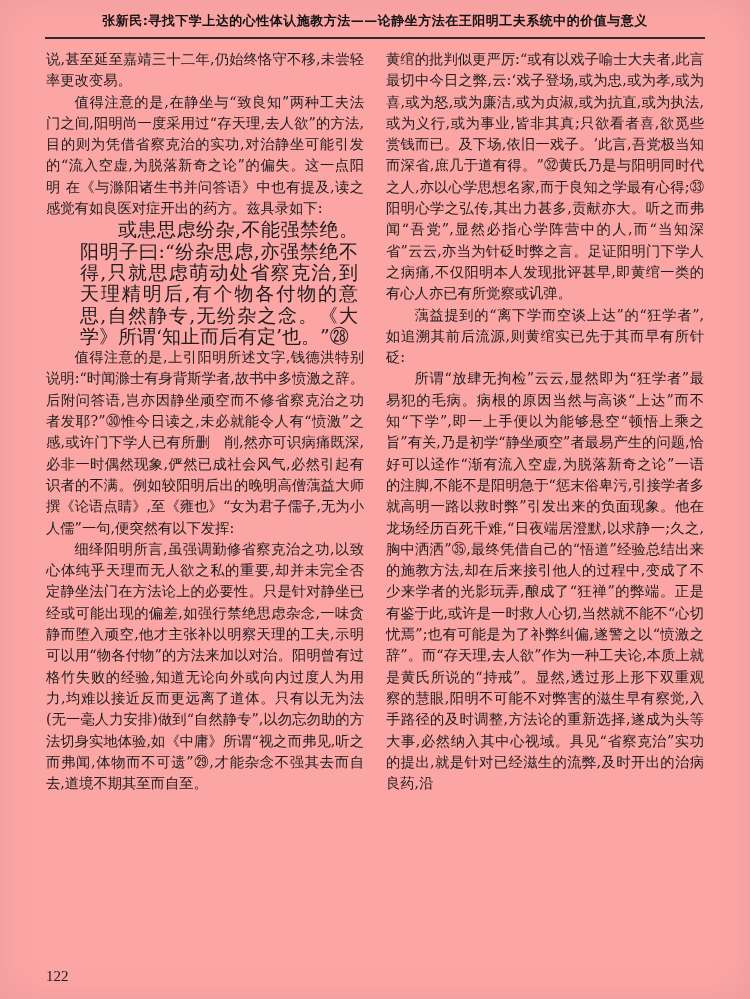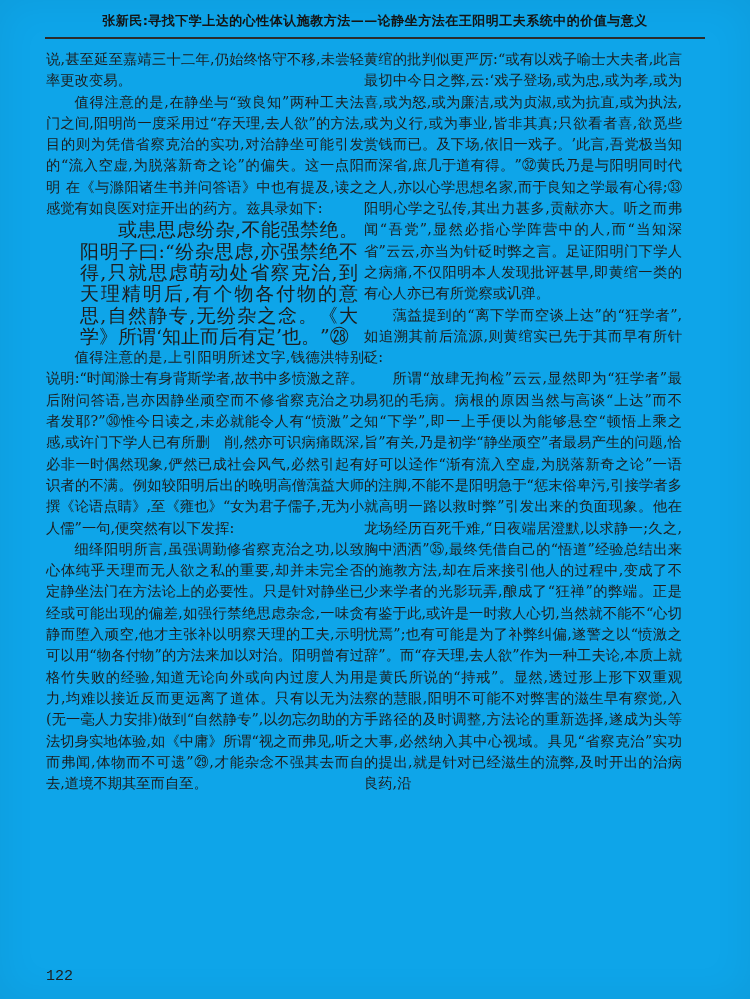--- a/index.html
+++ b/index.html
@@ -1,20 +1,20 @@
 <!DOCTYPE html>
 <html><head>
 <meta charset="utf-8">
 <style>
   html,body{margin:0;padding:0;background:#c9c8c5;}
   .page{
     position:relative;
     width:750px;height:999px;
     margin:0 auto;
-    background:#0ea5e9;
+    background:#fca5a5;
     overflow:hidden;
     color:#1f1f1f;
     font-family:"DejaVu Serif","Liberation Serif",serif;
     box-shadow:inset 0 0 40px rgba(0,0,0,0.06);
   }
   .running-header{
     padding-top:12px;
     text-align:center;
     font-family:"DejaVu Sans","Liberation Sans",sans-serif;
     font-weight:700;
@@ -23,20 +23,21 @@
     color:#141414;
     white-space:nowrap;
   }
   .header-rule{
     height:2px;
     background:#2c2c2c;
     margin:7px 45px 0 45px;
   }
   .columns{
     display:flex;
+    justify-content:space-between;
     padding:10px 46px 0 46px;
   }
   .column{
     width:318px;
     font-size:14.3px;
     line-height:21.3px;
     text-align:justify;
     text-justify:inter-ideograph;
     color:#1d1d1d;
   }
@@ -48,21 +49,21 @@
     text-indent:2em;
     font-size:19px;
     line-height:21.3px;
   }
   .page-number{
     position:absolute;
     left:46px;
     bottom:14px;
     font-size:15px;
     color:#1d1d1d;
-    font-family:Liberation Mono, monospace;
+    font-family:Liberation Serif, serif;
   }
 </style>
 </head>
 <body>
 
 <div class="page">
 
   <div class="running-header">张新民:寻找下学上达的心性体认施教方法——论静坐方法在王阳明工夫系统中的价值与意义</div>
 
   <div class="header-rule"></div>

